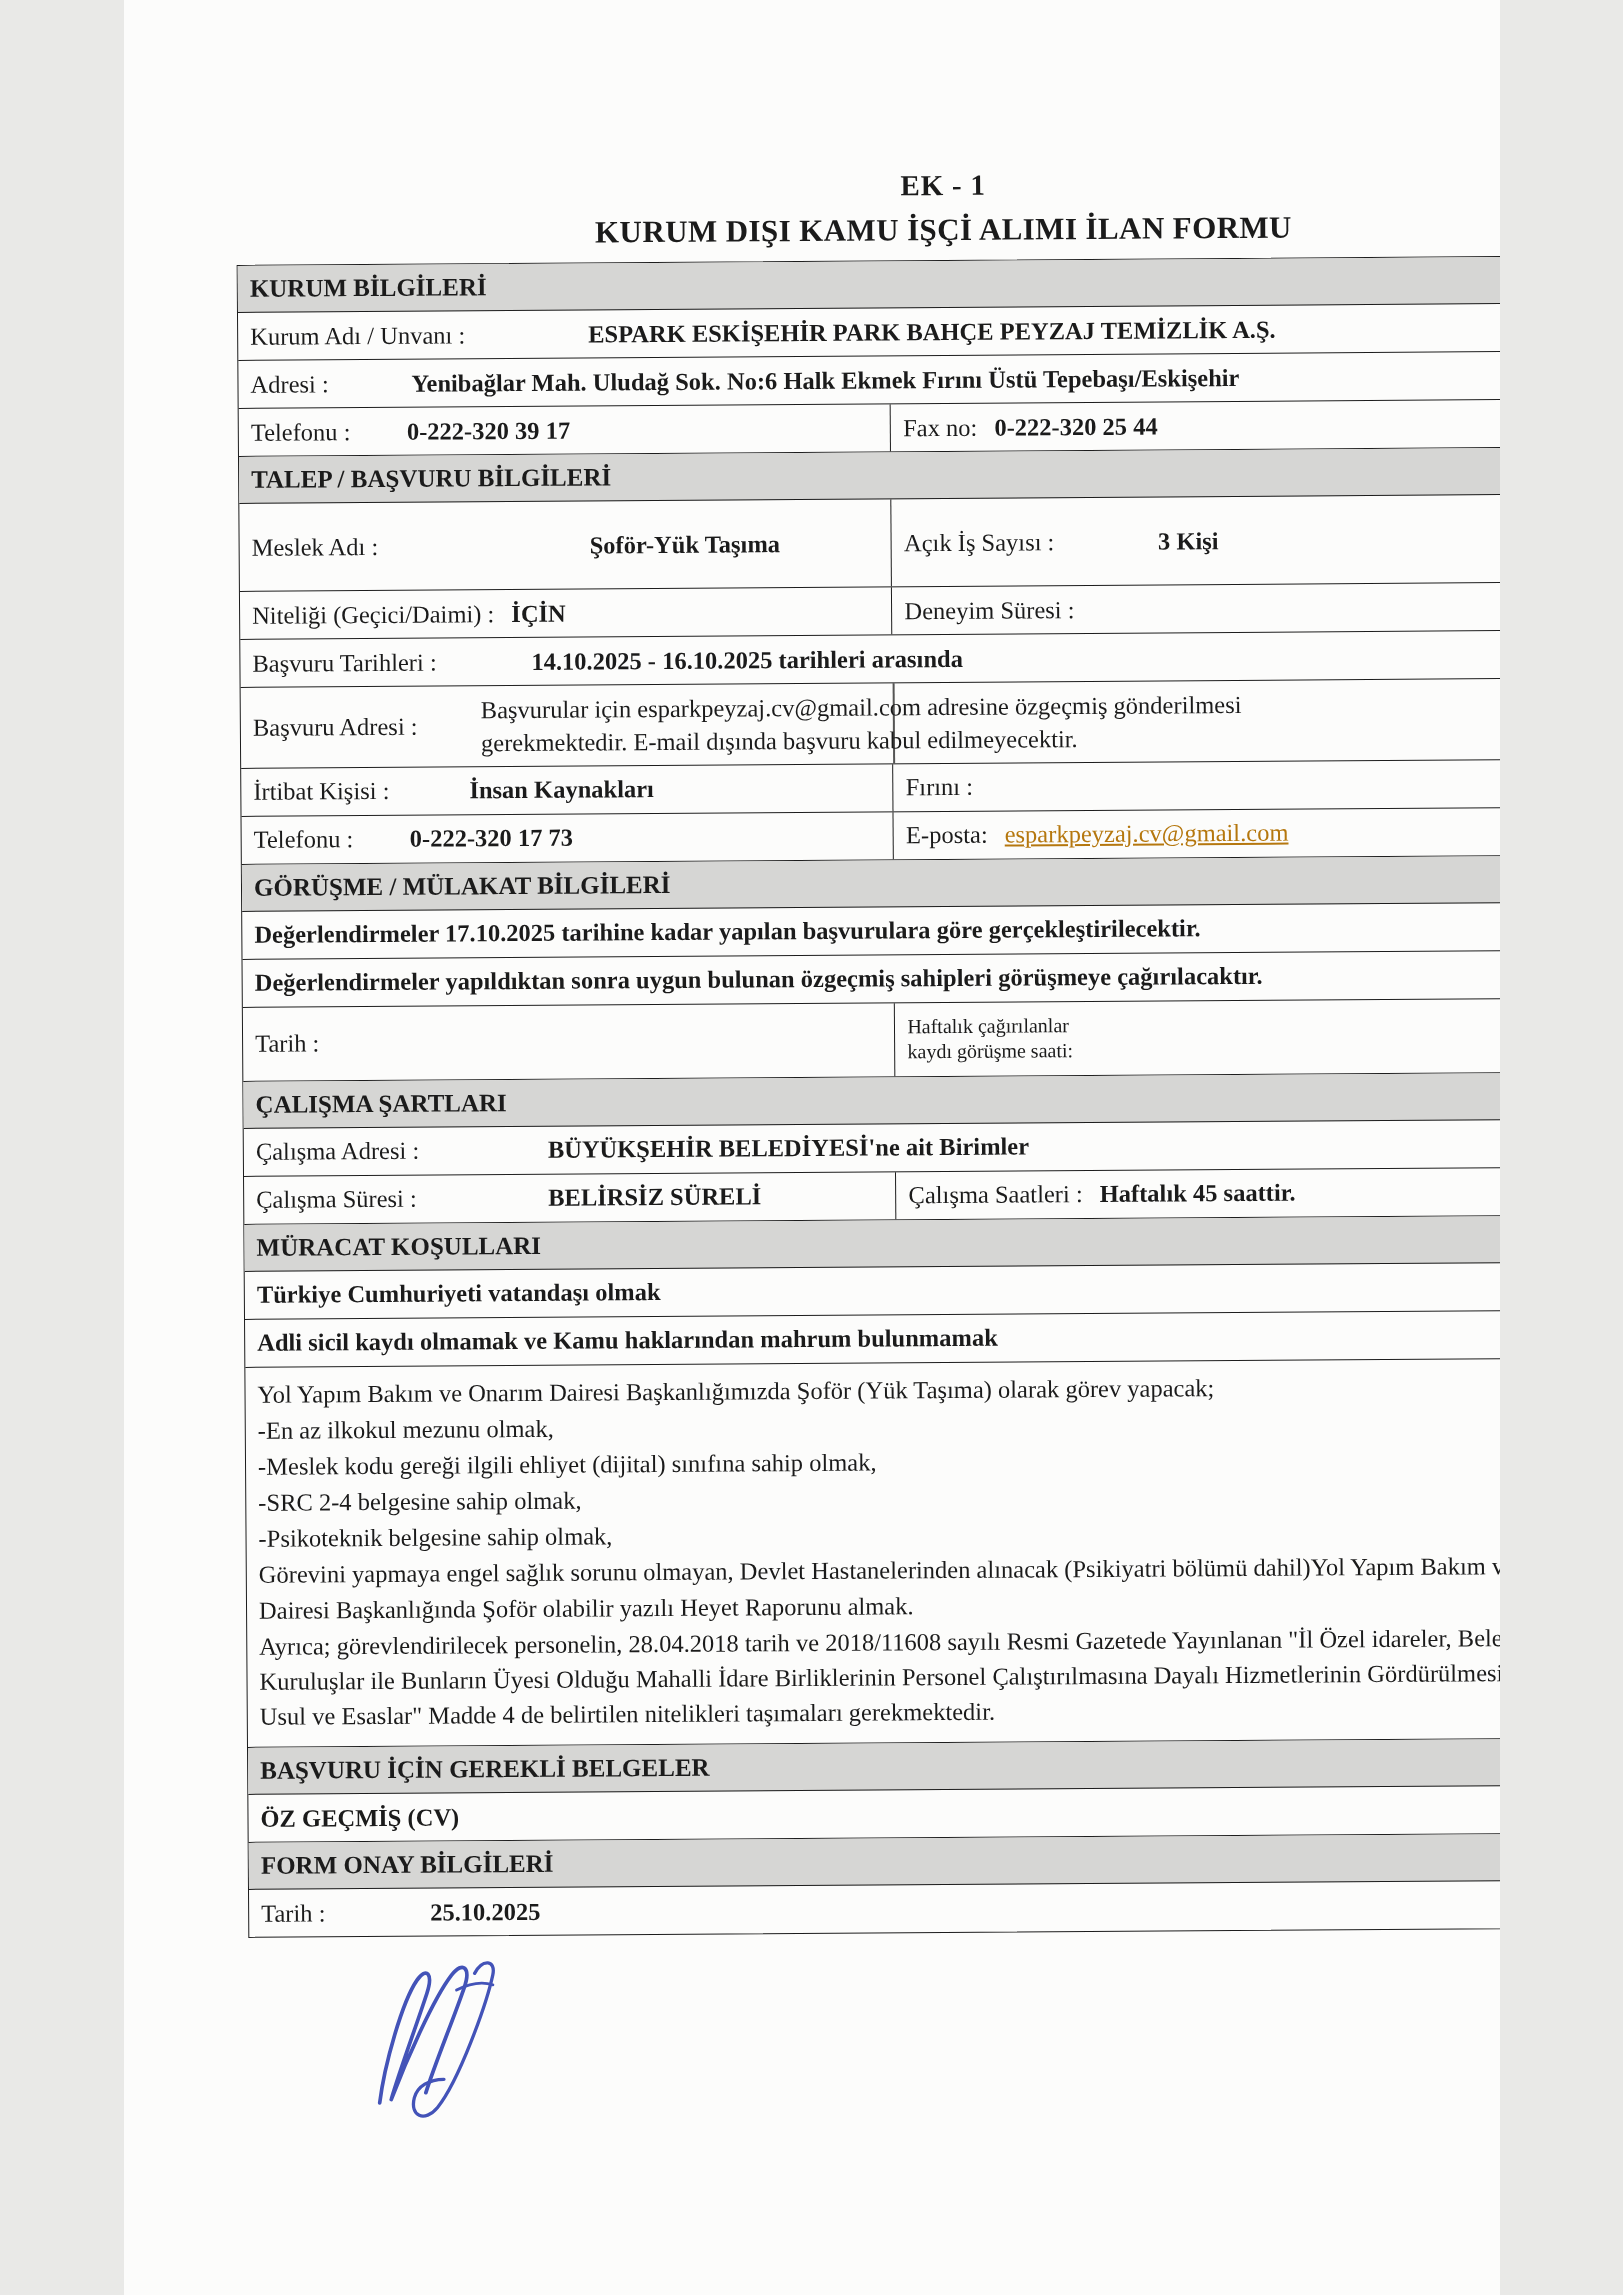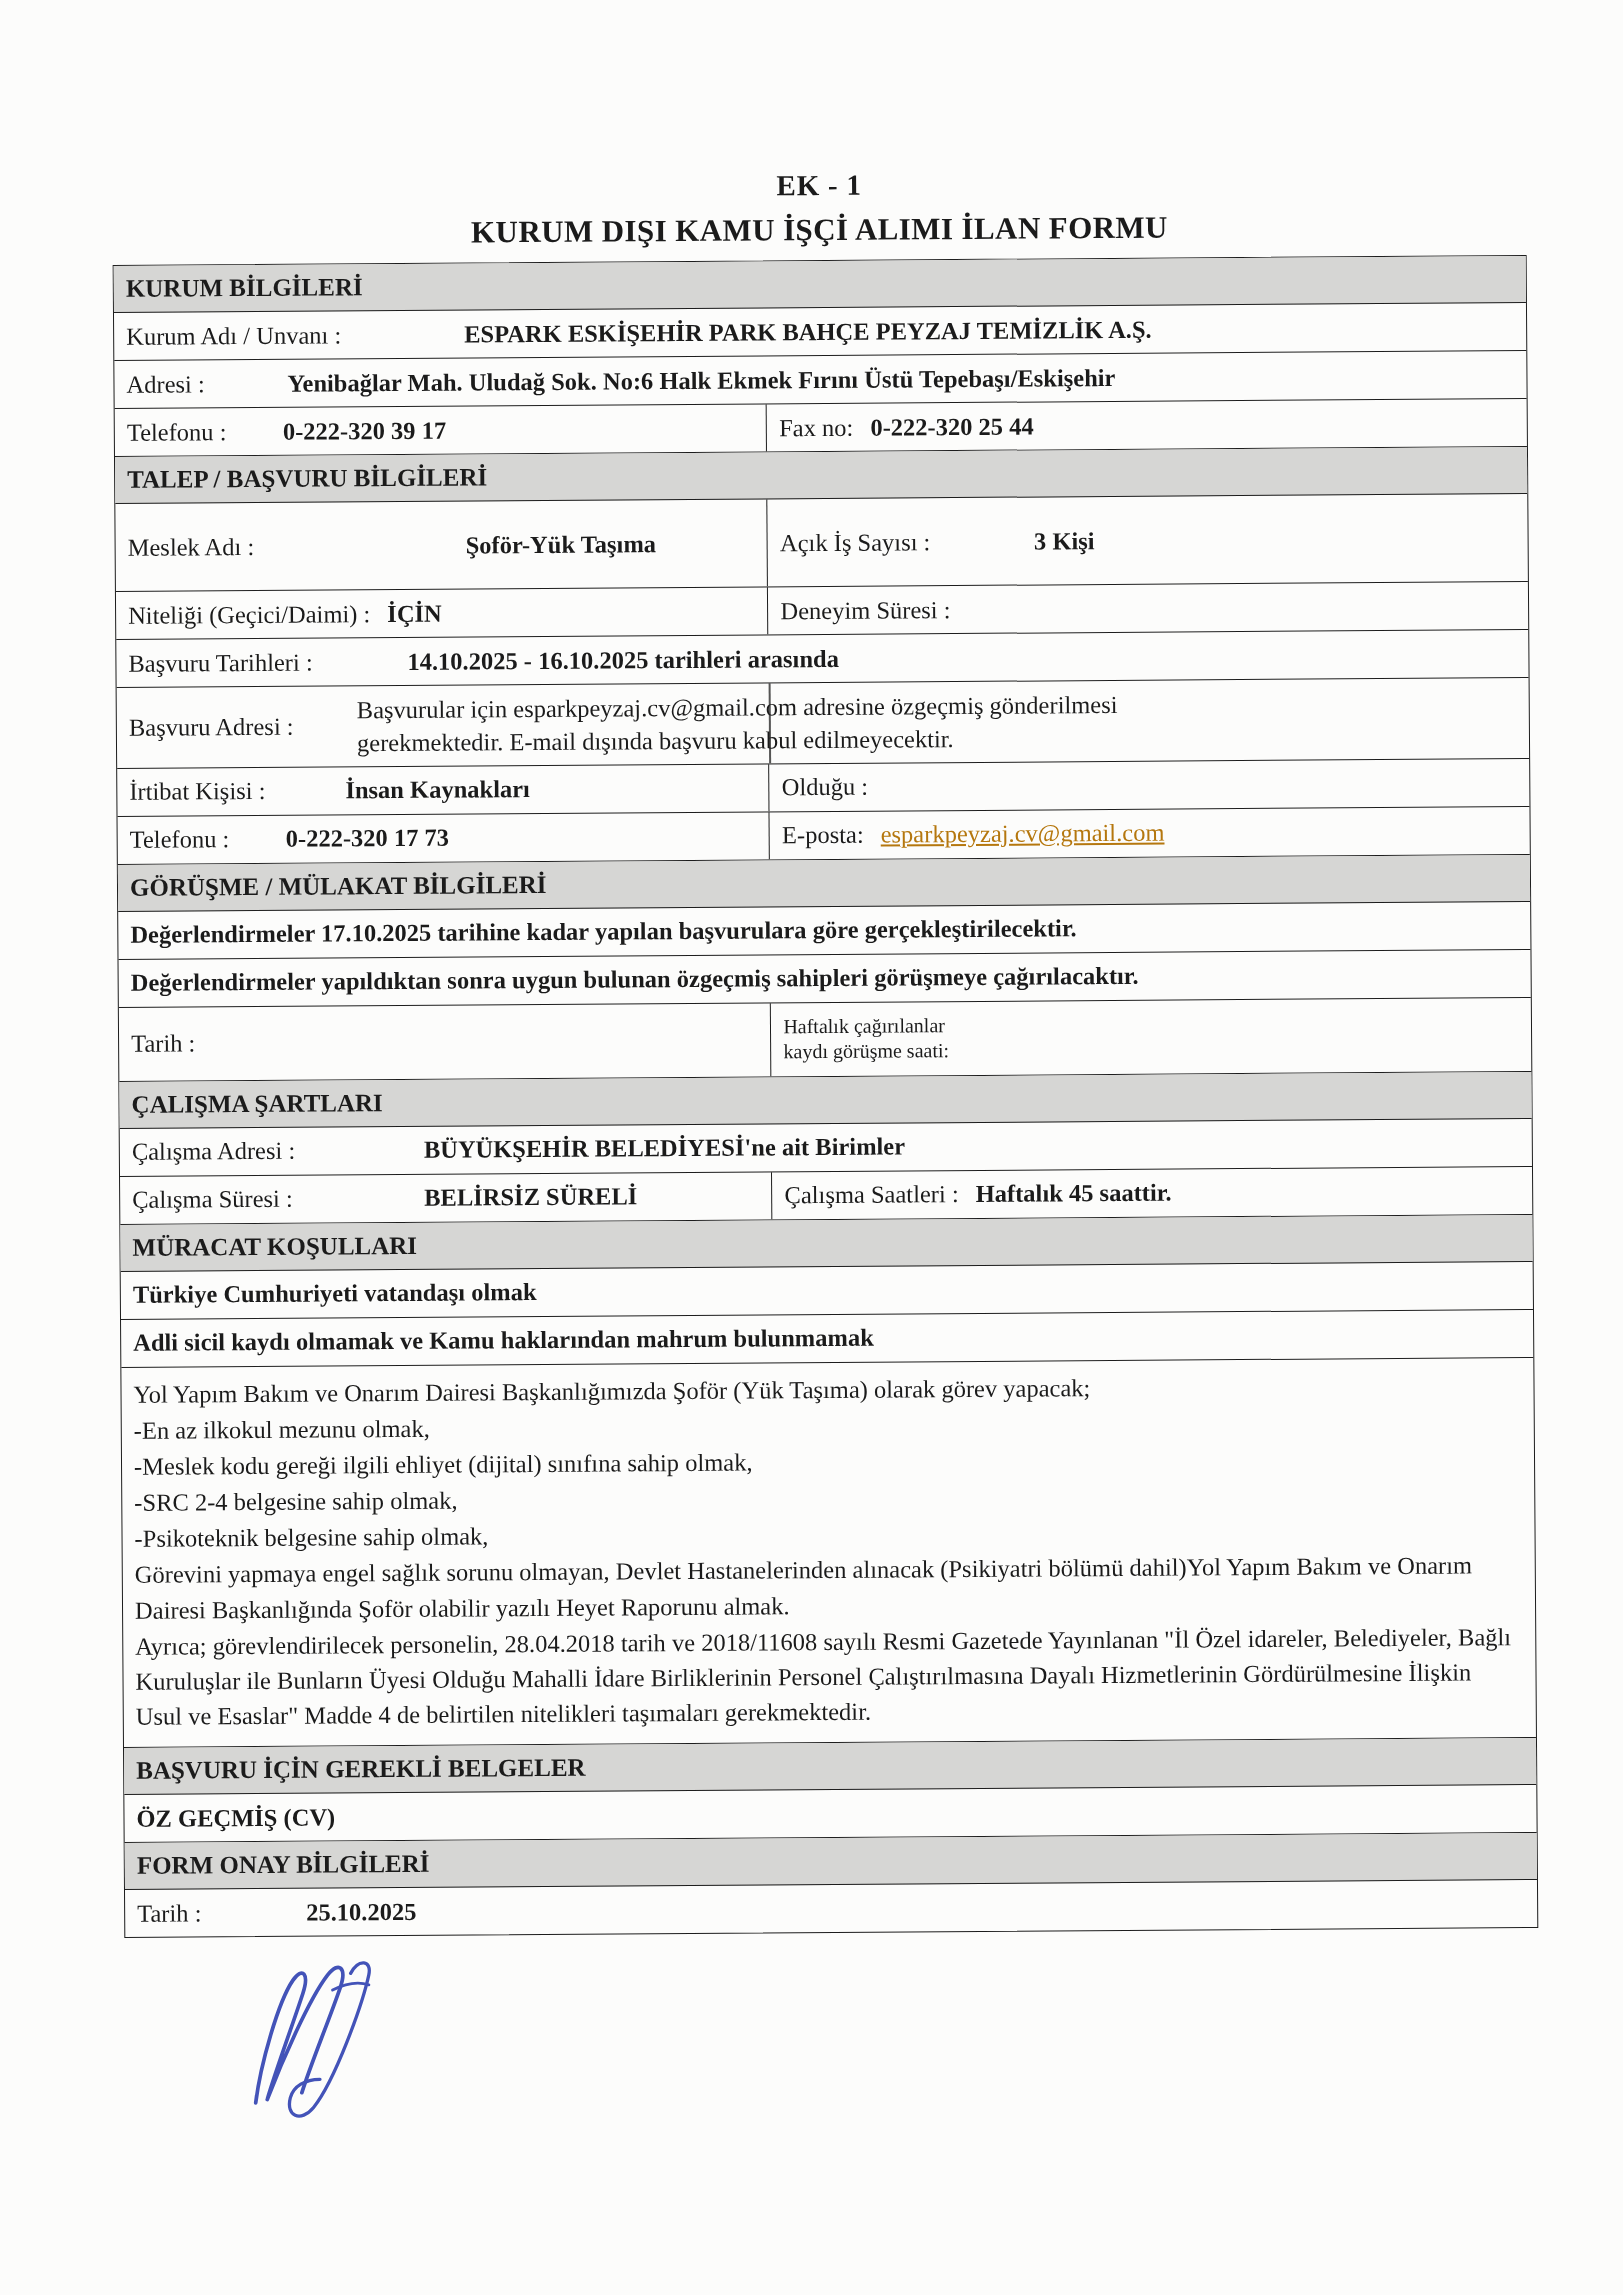--- a/index.html
+++ b/index.html
@@ -1,19 +1,19 @@
 <!DOCTYPE html>
 <html style="font-size:13.5px"><head>
 <meta charset="utf-8">
 <style>
   * { margin:0; padding:0; box-sizing:border-box; }
   html, body { background:#e9e9e7; }
   body { font-family:"Liberation Serif","DejaVu Serif",serif; color:#1b1b1b; }
   .sheet {
-    position:relative; width:1623px; height:2295px; margin:0 auto;
+    position:relative; width:1376px; height:2295px; margin:0 auto;
     background:#fcfcfb; overflow:hidden;
   }
   .content {
     position:absolute; left:112px; top:169px; width:1414px;
     transform:rotate(-0.4deg); transform-origin:50% 0;
   }
   .titles { text-align:center; margin-bottom:12px; }
   .title1 { font-size:29px; font-weight:700; letter-spacing:0.8px; }
   .title2 { font-size:31px; font-weight:700; margin-top:10px; letter-spacing:0.4px; }
 
@@ -132,21 +132,21 @@
           </div>
         </div>
       </div>
 
       <div class="row">
         <div class="cell half-left">
           <span class="label w255">İrtibat Kişisi :</span>
           <span class="value">İnsan Kaynakları</span>
         </div>
         <div class="cell">
-          <span class="label">Olduğu :</span>
+          <span class="label">Fırını :</span>
           <span class="value"></span>
         </div>
       </div>
 
       <div class="row">
         <div class="cell half-left">
           <span class="label w185">Telefonu :</span>
           <span class="value">0-222-320 17 73</span>
         </div>
         <div class="cell">

